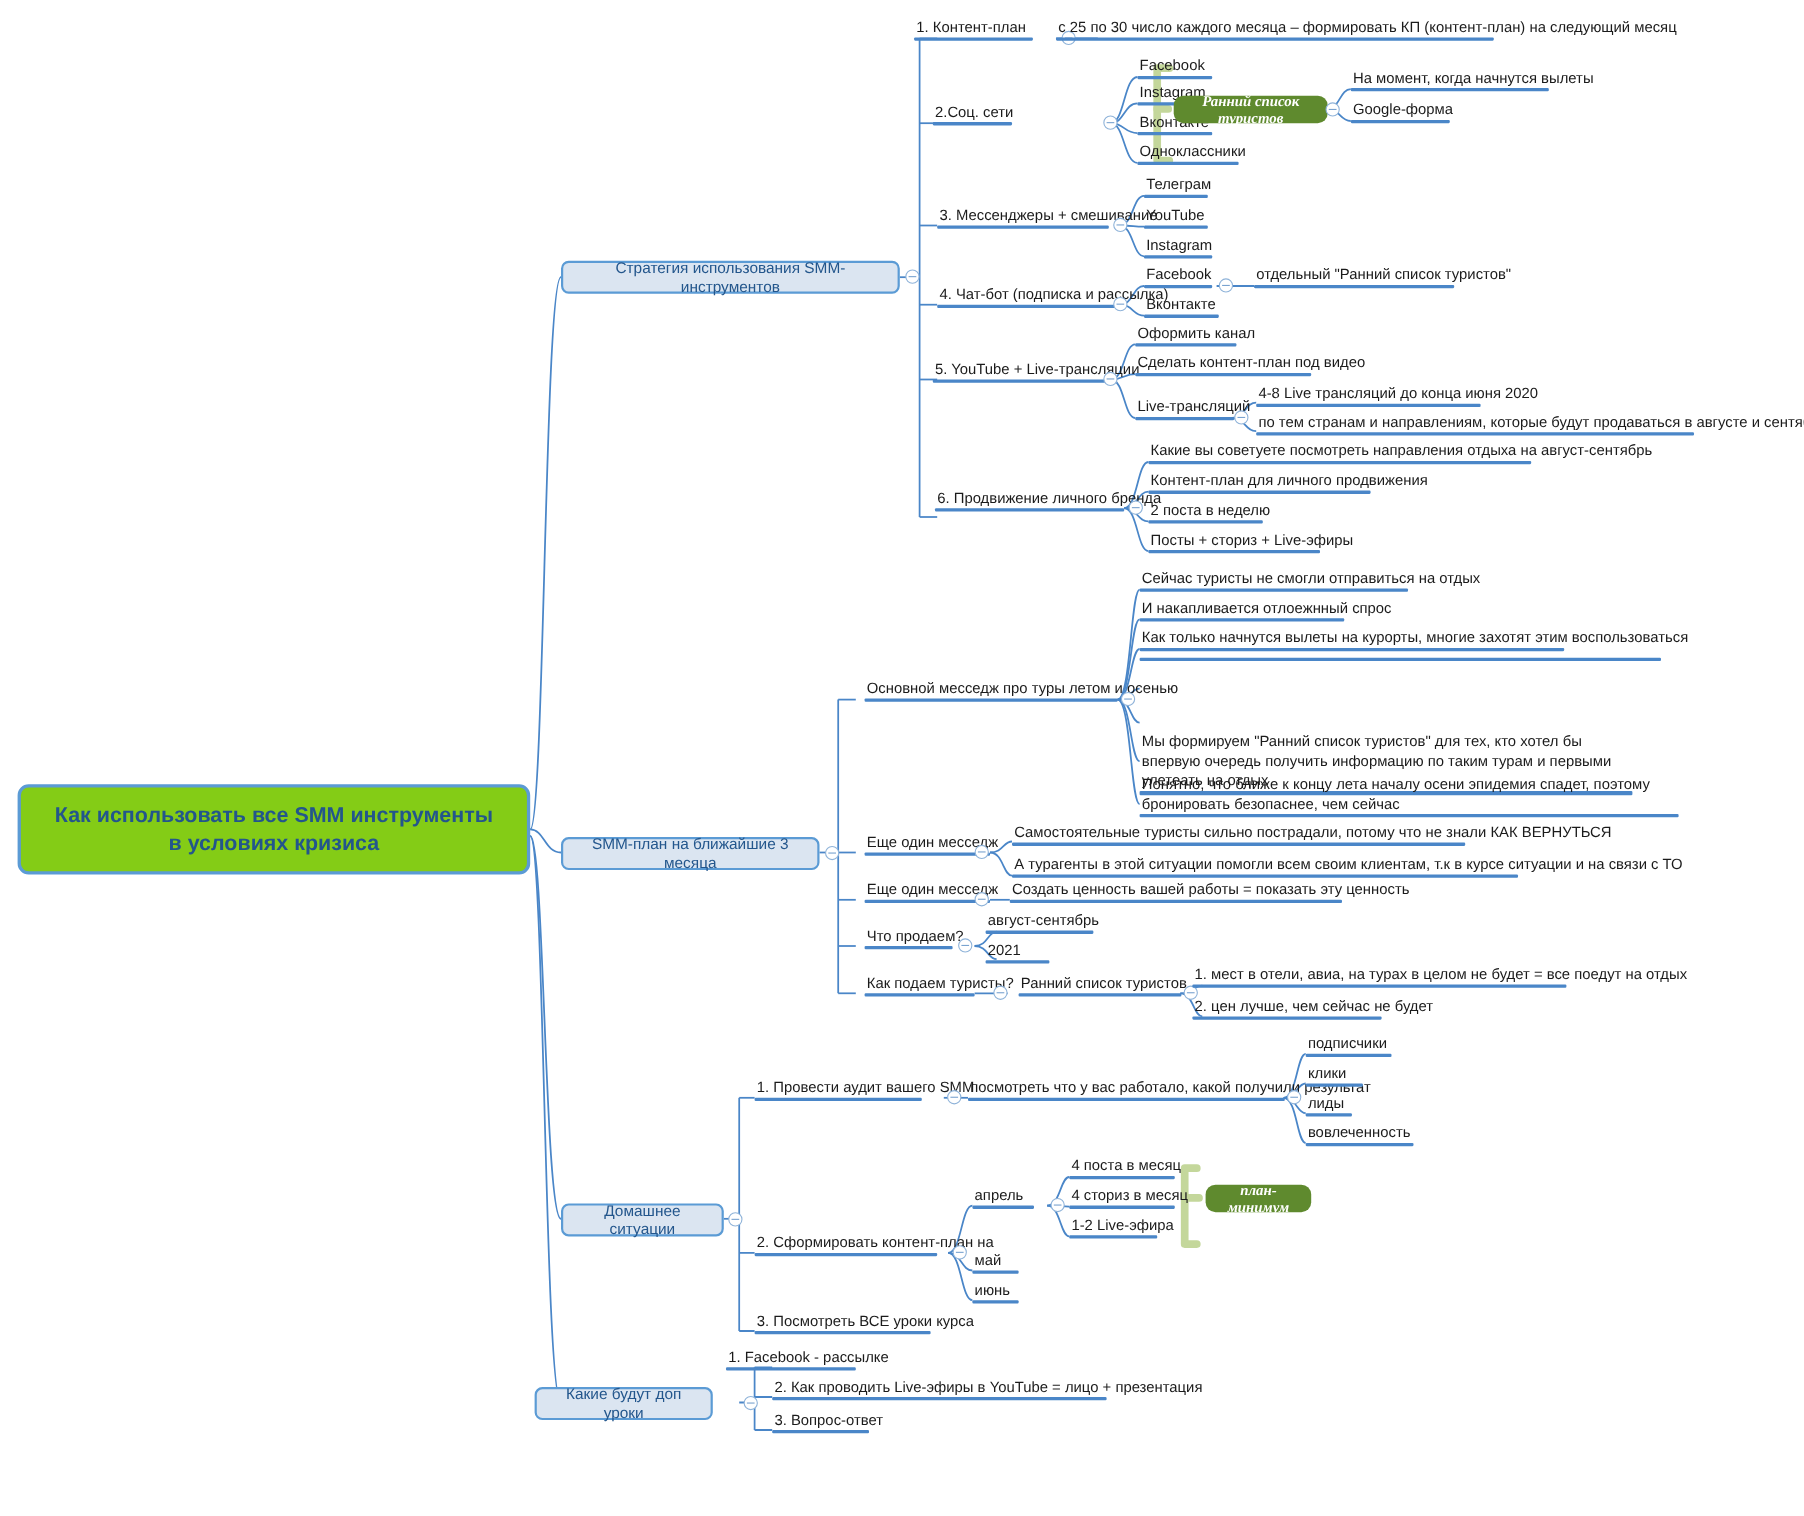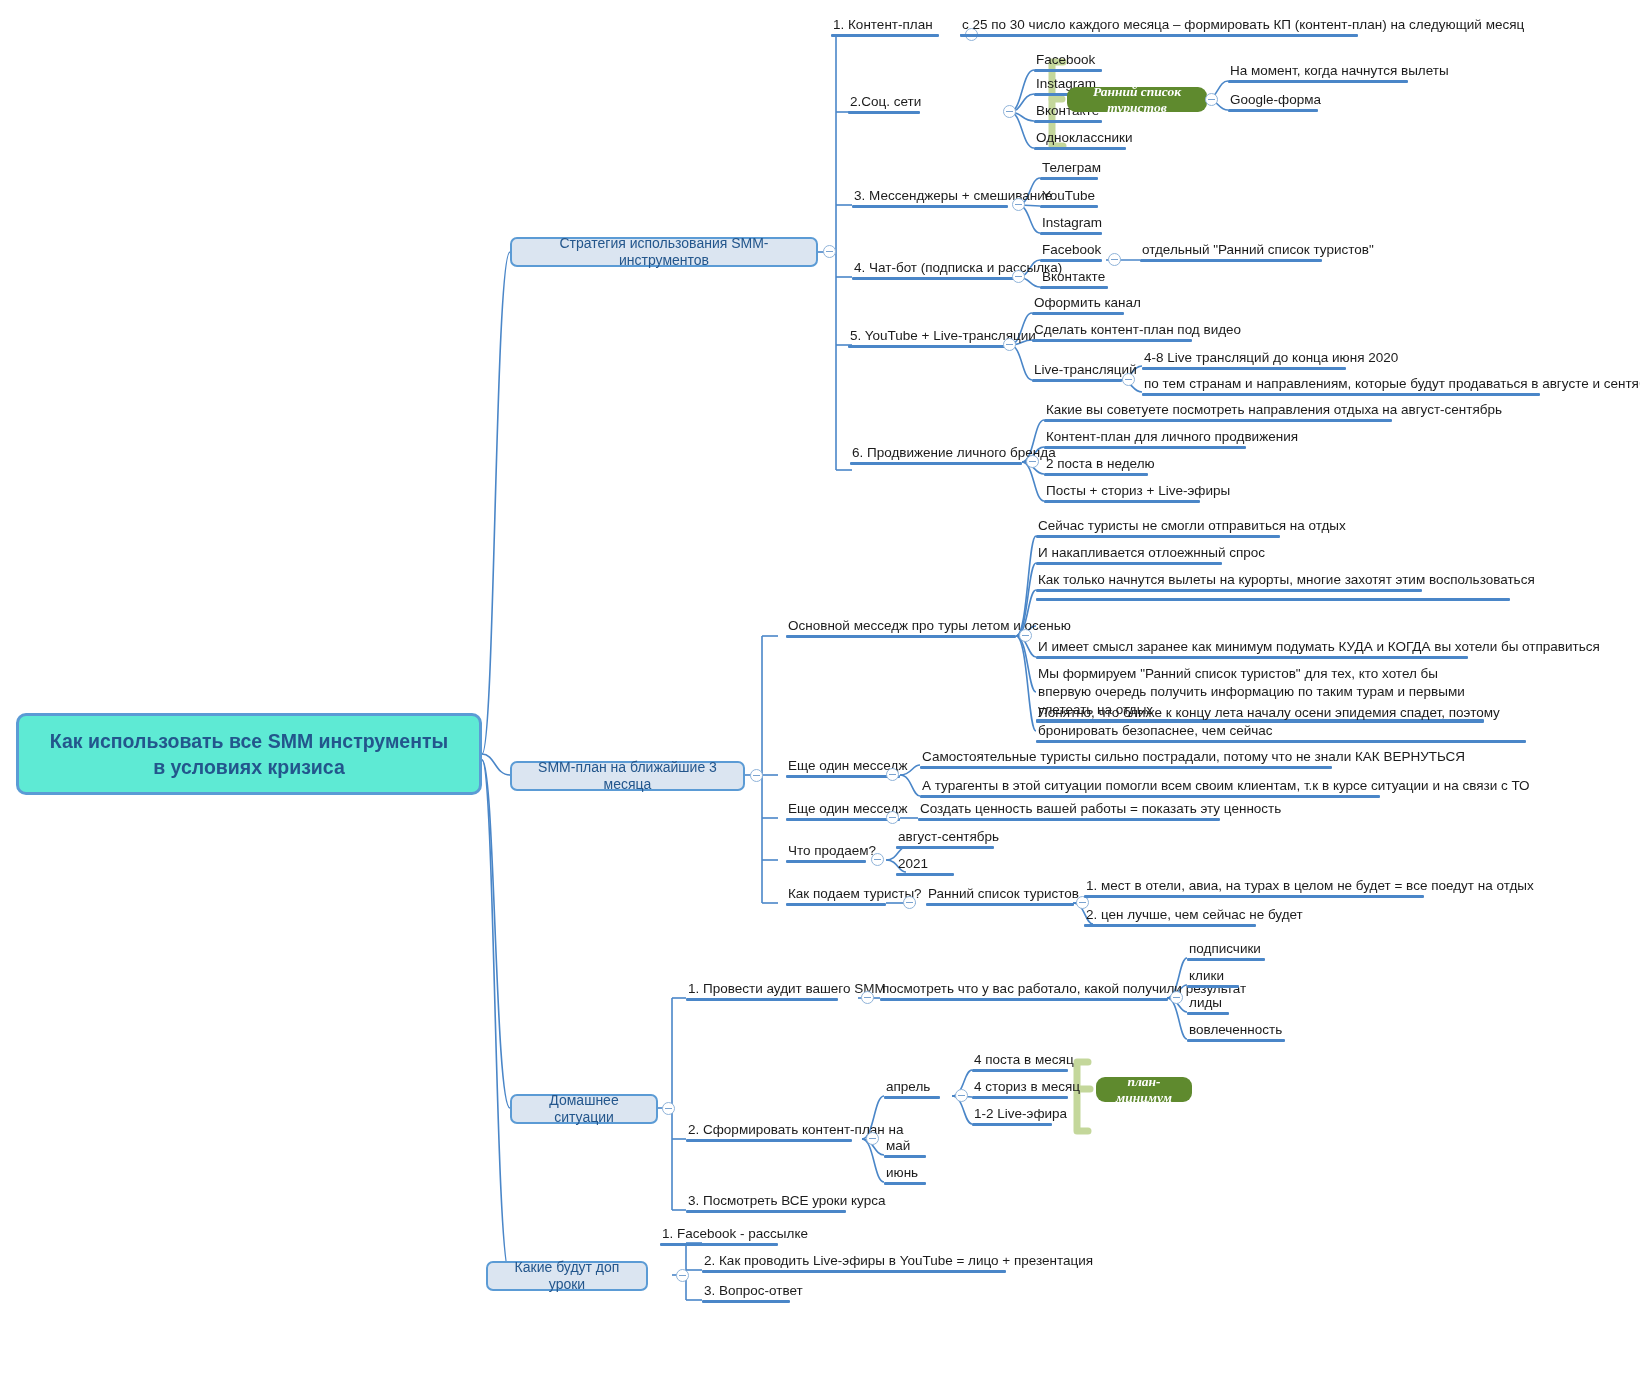--- a/index.html
+++ b/index.html
@@ -23,21 +23,21 @@
   }
   .node .ul{
     position:absolute;left:0;bottom:0;height:3.5px;background:#4a86c8;border-radius:1px;
   }
   .node.wrap{white-space:normal;}
 
   
   .central{
     position:absolute;
     left:16px;top:713px;width:466px;height:82px;
-    background:#5eead4;border:3px solid #5b9bd5;border-radius:10px;
+    background:#84cc16;border:3px solid #5b9bd5;border-radius:10px;
     display:flex;align-items:center;justify-content:center;text-align:center;
     color:#23568c;font-weight:bold;font-size:19.5px;line-height:1.35;
     box-sizing:border-box;padding:4px 24px;
   }
 
   
   .pill{
     position:absolute;background:#dbe5f1;border:2px solid #5b9bd5;border-radius:7px;
     color:#23568c;font-size:14px;display:flex;align-items:center;justify-content:center;
     text-align:center;box-sizing:border-box;padding:5px 12px;line-height:1.25;
@@ -331,24 +331,20 @@
     <span>И накапливается отлоежнный спрос</span>
     <span class="ul" style="width:186px;"></span>
   </div>
   <div class="node" style="left:1036px;top:571px;width:386px;">
     <span>Как только начнутся вылеты на курорты, многие захотят этим воспользоваться</span>
     <span class="ul" style="width:386px;"></span>
   </div>
   <div class="node wrap" style="left:1036px;top:598px;width:474px;">
     <span class="ul" style="width:474px;"></span>
   </div>
-  <div class="node" style="left:1036px;top:638px;width:432px;">
-    <span>И имеет смысл заранее как минимум подумать КУДА и КОГДА вы хотели бы отправиться</span>
-    <span class="ul" style="width:432px;"></span>
-  </div>
   <div class="node wrap" style="left:1036px;top:665px;width:448px;">
     <span>Мы формируем "Ранний список туристов" для тех, кто хотел бы впервую очередь получить информацию по таким турам и первыми улетеать на отдых</span>
     <span class="ul" style="width:448px;"></span>
   </div>
   <div class="node wrap" style="left:1036px;top:704px;width:490px;">
     <span>Понятно, что ближе к концу лета началу осени эпидемия спадет, поэтому бронировать безопаснее, чем сейчас</span>
     <span class="ul" style="width:490px;"></span>
   </div>
 
   <div class="node" style="left:786px;top:757px;width:114px;">

